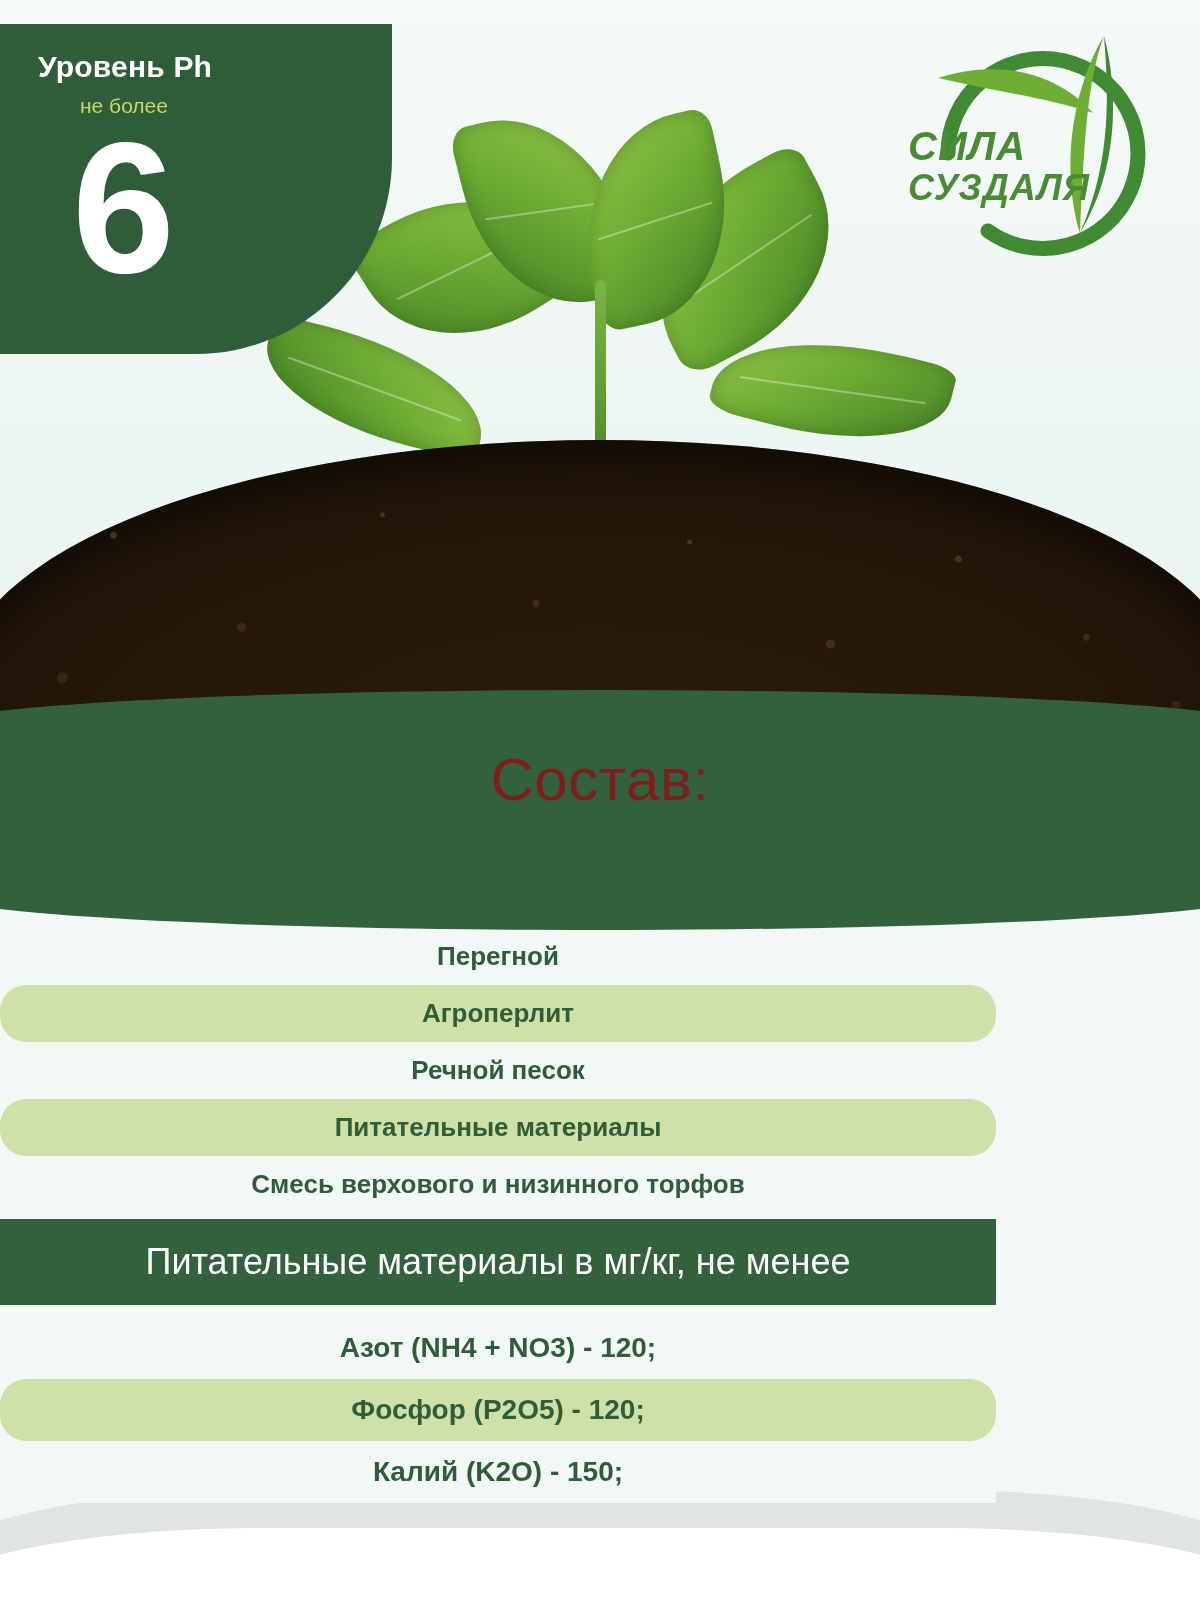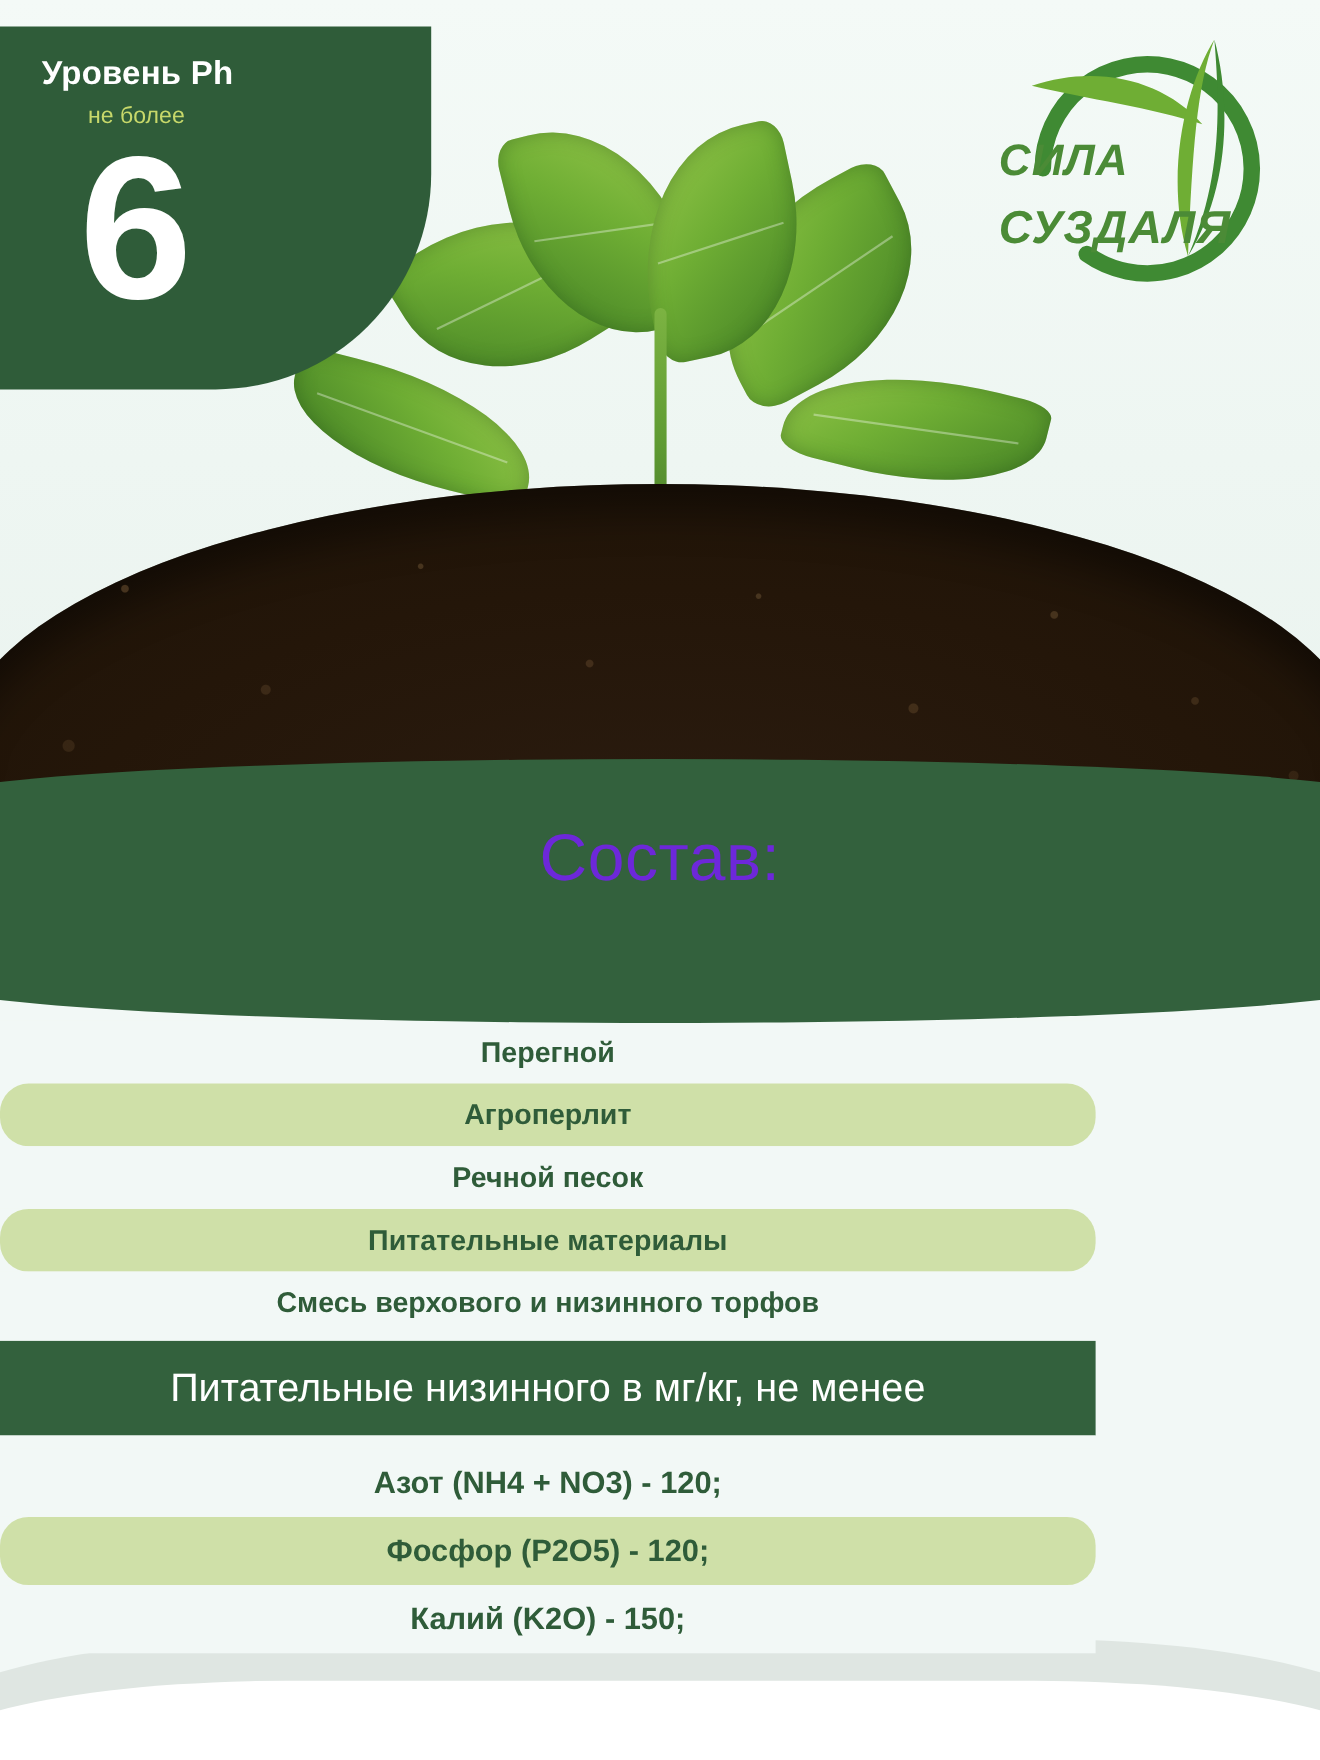--- a/index.html
+++ b/index.html
@@ -157,40 +157,40 @@
   .logo-text {
     position: absolute;
     left: 0; right: 0;
     top: 108px;
     font-weight: bold;
     font-style: italic;
     color: #4b8b36;
     line-height: 1.0;
   }
   .logo-text .l1 { font-size: 40px; letter-spacing: 1px; display:block;}
-  .logo-text .l2 { font-size: 42px; letter-spacing: 1px; display:block; margin-top: 20px;}
+  .logo-text .l2 { font-size: 36px; letter-spacing: 1px; display:block; margin-top: 4px;}
 
   
   .band {
     position: absolute;
     top: 690px;
     left: -60px;
     width: 1320px;
     height: 240px;
     background: #33613d;
     border-radius: 50% / 36px;
     z-index: 4;
   }
   .band-title {
     position: absolute;
     top: 745px;
     left: 0;
     width: 1200px;
     text-align: center;
-    color: #6d28d9;
+    color: #7f1d1d;
     font-size: 60px;
     letter-spacing: .5px;
     z-index: 5;
   }
 
   
   .rows {
     position: absolute;
     top: 928px;
     left: 0;
@@ -282,21 +282,21 @@
   <div class="band"></div>
   <div class="band-title">Состав:</div>
 
   <div class="rows">
     <div class="row light">Перегной</div>
     <div class="row tint">Агроперлит</div>
     <div class="row light">Речной песок</div>
     <div class="row tint">Питательные материалы</div>
     <div class="row light">Смесь верхового и низинного торфов</div>
 
-    <div class="row header">Питательные низинного в мг/кг, не менее</div>
+    <div class="row header">Питательные материалы в мг/кг, не менее</div>
 
     <div class="row spacer-light"></div>
     <div class="row light nutrient">Азот (NH4 + NO3) - 120;</div>
     <div class="row tint  nutrient">Фосфор (P2O5) - 120;</div>
     <div class="row light nutrient">Калий (K2O) - 150;</div>
   </div>
 
   <div class="wave wave-1"></div>
   <div class="wave wave-2"></div>
 

